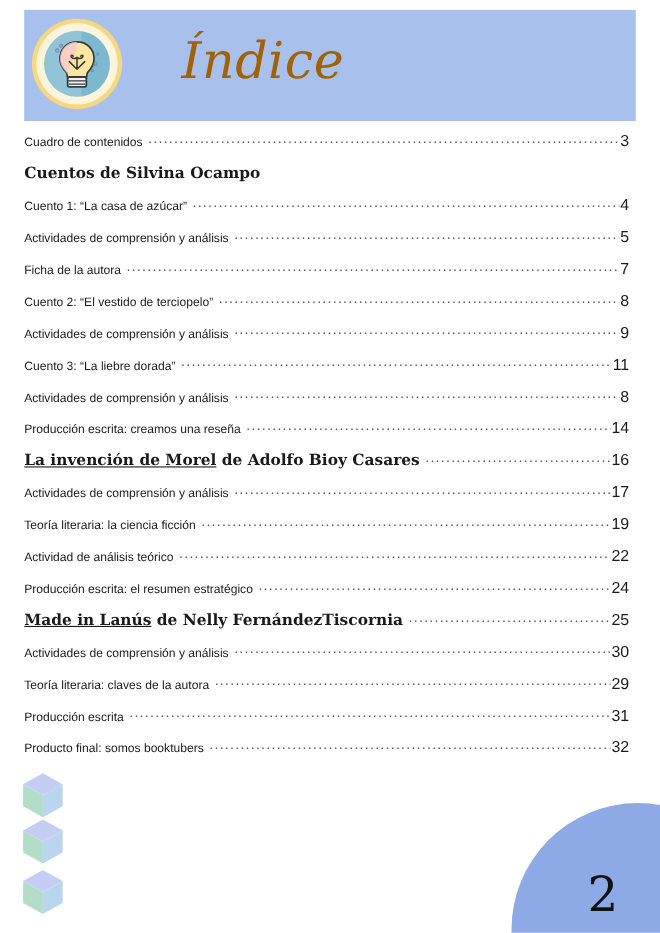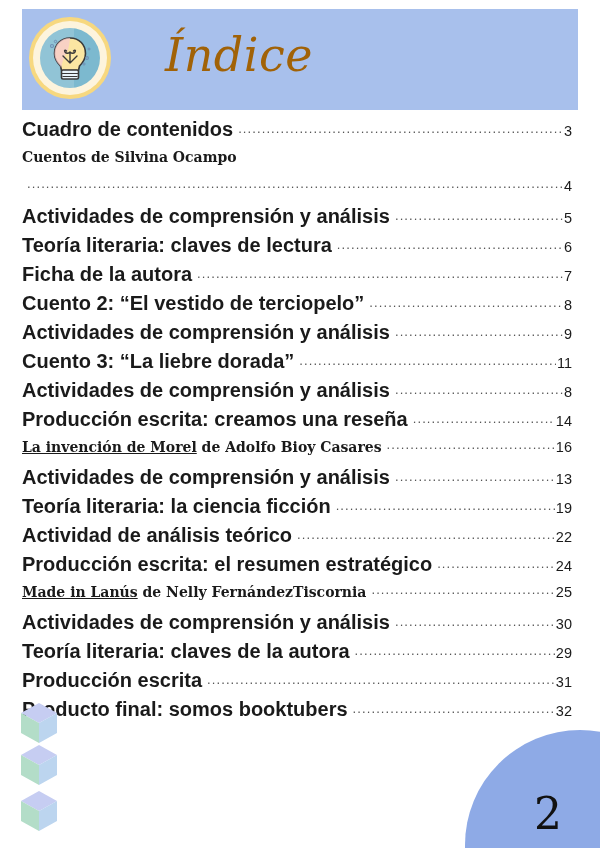--- a/index.html
+++ b/index.html
@@ -108,22 +108,21 @@
   .toc-row {
     display: flex;
     align-items: baseline;
     height: 29px;
     font-size: 14.5px;
     color: #1a1a1a;
     white-space: nowrap;
   }
   .toc-label {
     flex: 0 0 auto;
-    font-size: 20px;
-    font-weight: bold;
+    font-size: 11px;
   }
   .toc-row.section .toc-label {
     font-weight: bold;
     font-family: "DejaVu Serif", serif;
     font-size: 14px;
   }
   .toc-row.section .toc-label .underlined {
     text-decoration: underline;
   }
   .toc-dots {
@@ -219,35 +218,30 @@
         <span class="gap-before-dots"></span>
         <span class="toc-dots"></span>
         <span class="toc-page">3</span>
       </div>
       <div class="toc-row section nodots">
         <span class="toc-label"><span>Cuentos de Silvina Ocampo</span></span>
         <span class="gap-before-dots"></span>
         <span class="toc-dots"></span>
       </div>
       <div class="toc-row">
+        <span class="toc-label"><span>Cuento 1: “La casa de azúcar”</span></span>
         <span class="gap-before-dots"></span>
         <span class="toc-dots"></span>
         <span class="toc-page">4</span>
       </div>
       <div class="toc-row">
         <span class="toc-label"><span>Actividades de comprensión y análisis</span></span>
         <span class="gap-before-dots"></span>
         <span class="toc-dots"></span>
         <span class="toc-page">5</span>
-      </div>
-      <div class="toc-row">
-        <span class="toc-label"><span>Teoría literaria: claves de lectura</span></span>
-        <span class="gap-before-dots"></span>
-        <span class="toc-dots"></span>
-        <span class="toc-page">6</span>
       </div>
       <div class="toc-row">
         <span class="toc-label"><span>Ficha de la autora</span></span>
         <span class="gap-before-dots"></span>
         <span class="toc-dots"></span>
         <span class="toc-page">7</span>
       </div>
       <div class="toc-row">
         <span class="toc-label"><span>Cuento 2: “El vestido de terciopelo”</span></span>
         <span class="gap-before-dots"></span>
@@ -281,21 +275,21 @@
       <div class="toc-row section">
         <span class="toc-label"><span class="underlined">La invención de Morel</span><span> de Adolfo Bioy Casares</span></span>
         <span class="gap-before-dots"></span>
         <span class="toc-dots"></span>
         <span class="toc-page">16</span>
       </div>
       <div class="toc-row">
         <span class="toc-label"><span>Actividades de comprensión y análisis</span></span>
         <span class="gap-before-dots"></span>
         <span class="toc-dots"></span>
-        <span class="toc-page">13</span>
+        <span class="toc-page">17</span>
       </div>
       <div class="toc-row">
         <span class="toc-label"><span>Teoría literaria: la ciencia ficción</span></span>
         <span class="gap-before-dots"></span>
         <span class="toc-dots"></span>
         <span class="toc-page">19</span>
       </div>
       <div class="toc-row">
         <span class="toc-label"><span>Actividad de análisis teórico</span></span>
         <span class="gap-before-dots"></span>

